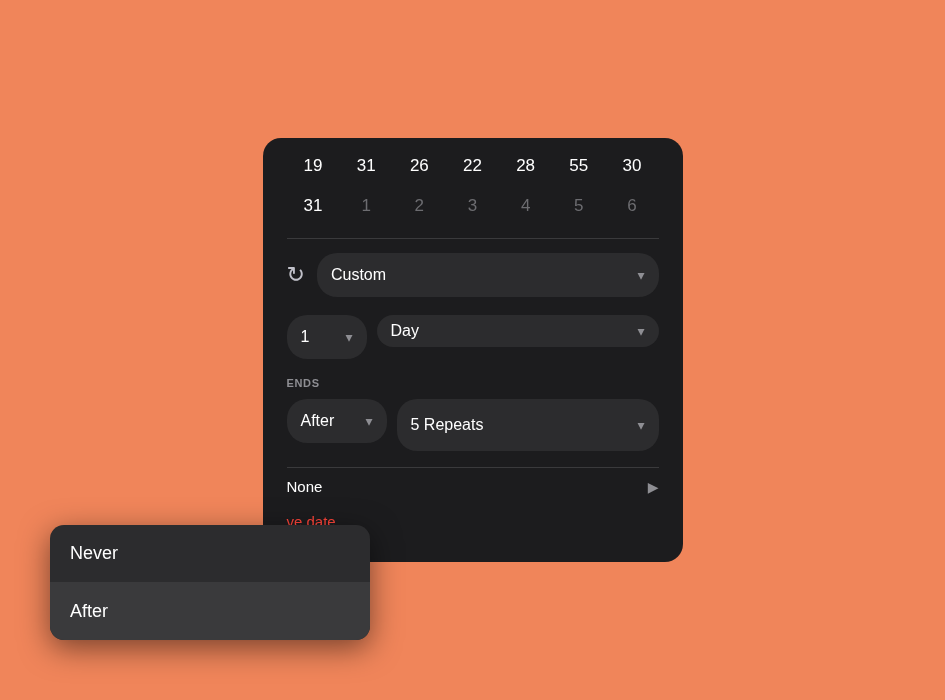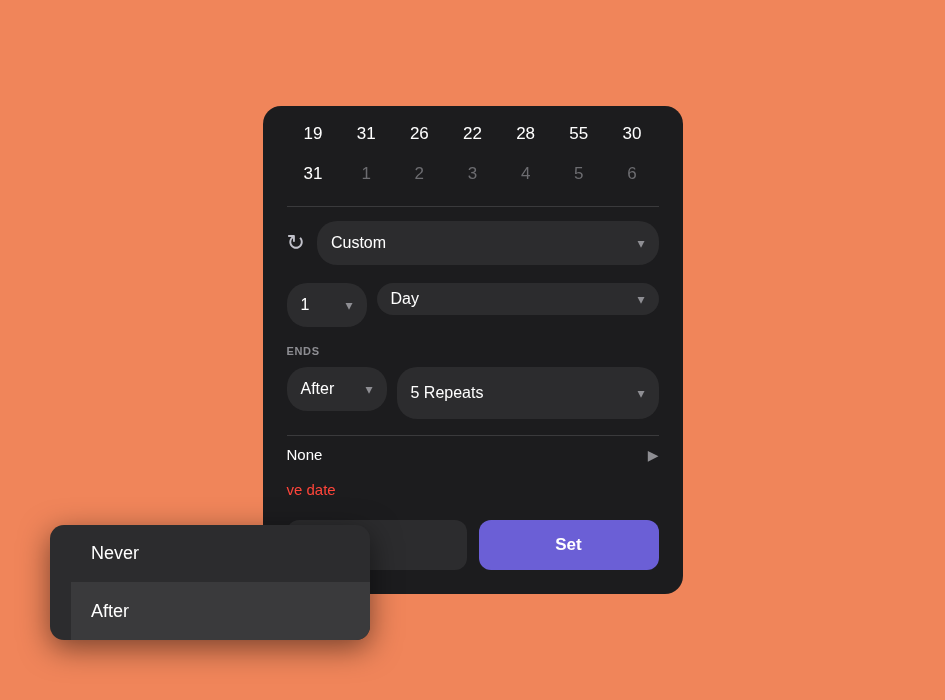--- a/index.html
+++ b/index.html
@@ -218,21 +218,20 @@
       box-shadow: 0 8px 30px rgba(0,0,0,0.5);
     }
 
     .popup-item {
       padding: 18px 20px;
       color: #FFFFFF;
       font-size: 18px;
       cursor: pointer;
       display: flex;
       align-items: flex-start;
-      margin-left: 21px;
     }
 
     .popup-item:not(:last-child) {
       border-bottom: 1px solid #3A3A3C;
     }
 
     .popup-item.active {
       background: #3A3A3C;
     }
   </style>
@@ -299,26 +298,20 @@
 
   <div class="timezone-row">
     <span class="timezone-label">None</span>
     <span class="chevron-right">▶</span>
   </div>
 
   <div class="save-date-row">
     <span class="save-date-text">ve date</span>
   </div>
 
-  <div class="bottom-row">
-    <button class="btn-cancel"></button>
-    <button class="btn-set">
-      <span>Set</span>
-    </button>
-  </div>
 </div>
 
 <div class="dropdown-popup">
   <div class="popup-item">
     <span>Never</span>
   </div>
   <div class="popup-item active">
     <span>After</span>
   </div>
 </div>

